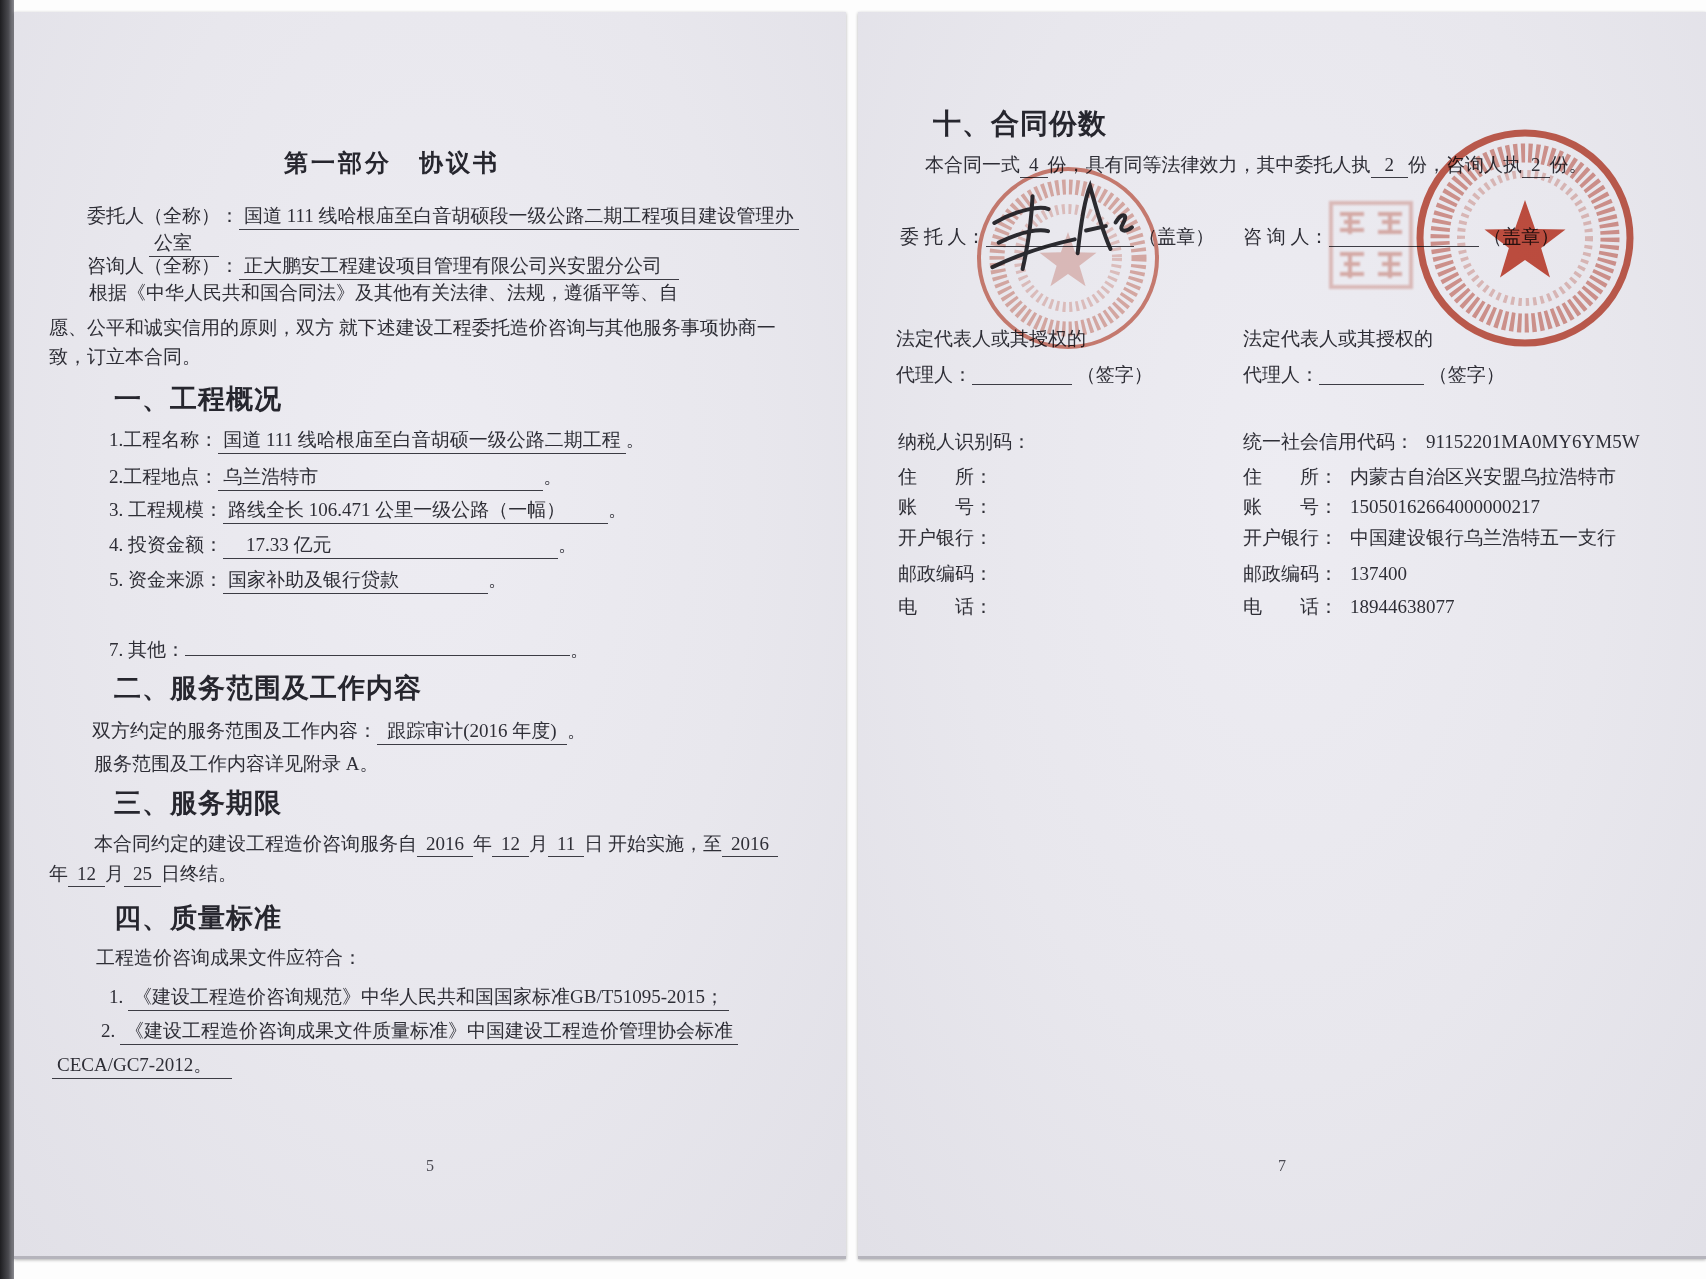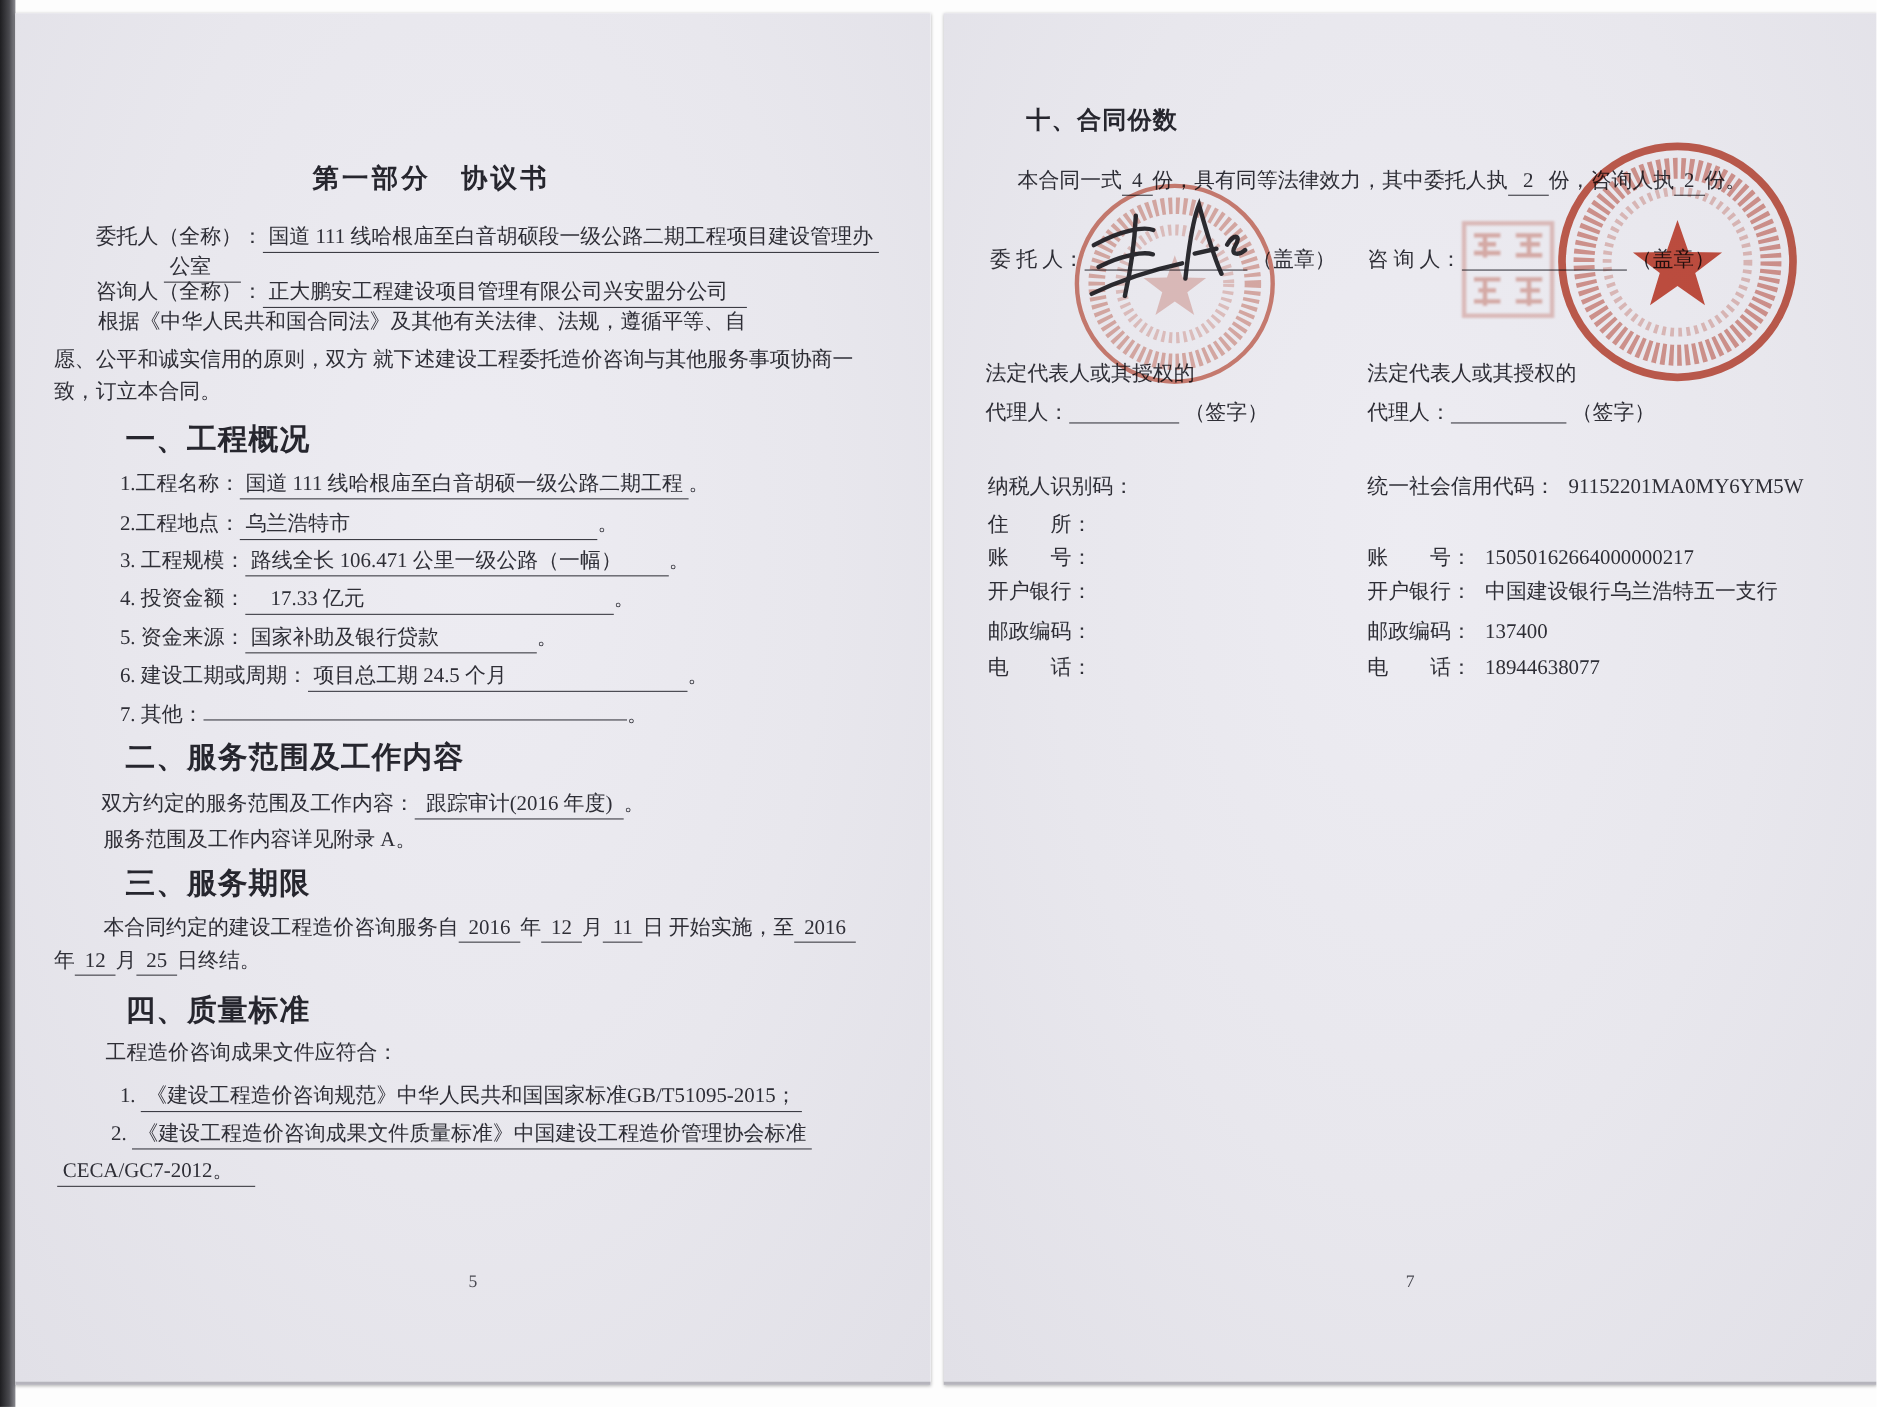--- a/index.html
+++ b/index.html
@@ -65,23 +65,20 @@
   </div>
   <div class="line" style="top:485px;left:95px">
     <span>3. 工程规模：</span><span class="u" style="min-width:375px">路线全长 106.471 公里一级公路（一幅）</span><span>。</span>
   </div>
   <div class="line" style="top:520px;left:95px">
     <span>4. 投资金额：</span><span class="u" style="min-width:325px;text-indent:18px">17.33 亿元</span><span>。</span>
   </div>
   <div class="line" style="top:555px;left:95px">
     <span>5. 资金来源：</span><span class="u" style="min-width:255px">国家补助及银行贷款</span><span>。</span>
   </div>
-  <div class="line" style="top:590px;left:95px">
-    <span>6. 建设工期或周期：</span><span class="u" style="min-width:335px">项目总工期 24.5 个月</span><span>。</span>
-  </div>
   <div class="line" style="top:625px;left:95px">
     <span>7. 其他：</span><span class="u" style="min-width:375px"></span><span>。</span>
   </div>
 
   <div class="line heading" style="top:663px;left:100px">二、服务范围及工作内容</div>
   <div class="line" style="top:706px;left:78px">
     <span>双方约定的服务范围及工作内容：</span><span class="u" style="min-width:180px;text-align:center">跟踪审计(2016 年度)</span><span>。</span>
   </div>
   <div class="line" style="top:739px;left:80px">服务范围及工作内容详见附录 A。</div>
 
@@ -103,21 +100,21 @@
   </div>
   <div class="line" style="top:1040px;left:38px">
     <span class="u" style="padding-right:20px">CECA/GC7-2012。</span>
   </div>
 
   <div class="pgnum" style="top:1145px">5</div>
 </div>
 
 <div class="page right">
 
-  <div class="line heading" style="top:84px;left:75px;font-size:22px">十、合同份数</div>
+  <div class="line heading" style="top:99px;left:75px;font-size:28px">十、合同份数</div>
 
   <div class="line" style="top:140px;left:67px">
     <span>本合同一式</span><span class="u num">4</span><span>份，具有同等法律效力，其中委托人执</span><span class="u num" style="padding:0 14px">2</span><span>份，咨询人执</span><span class="u num">2</span><span>份。</span>
   </div>
 
   <div class="line" style="top:212px;left:42px">
     <span>委 托 人：</span><span class="blank" style="width:148px"></span> <span>（盖章）</span>
   </div>
   <div class="line" style="top:212px;left:385px">
     <span>咨 询 人：</span><span class="blank" style="width:150px"></span> <span>（盖章）</span>
@@ -135,20 +132,23 @@
 
   <div class="col2" style="top:417px;left:40px">
     <span>纳税人识别码：</span><span class="val"></span>
   </div>
   <div class="col2" style="top:417px;left:385px">
     <span>统一社会信用代码：</span><span class="val">91152201MA0MY6YM5W</span>
   </div>
 
   <div class="col2" style="top:452px;left:40px">
     <span>住　　所：</span>
+  </div>
+  <div class="col2" style="top:452px;left:385px">
+    <span>住　　所：</span><span class="val">内蒙古自治区兴安盟乌拉浩特市</span>
   </div>
 
   <div class="col2" style="top:482px;left:40px">
     <span>账　　号：</span>
   </div>
   <div class="col2" style="top:482px;left:385px">
     <span>账　　号：</span><span class="val">15050162664000000217</span>
   </div>
 
   <div class="col2" style="top:513px;left:40px">

